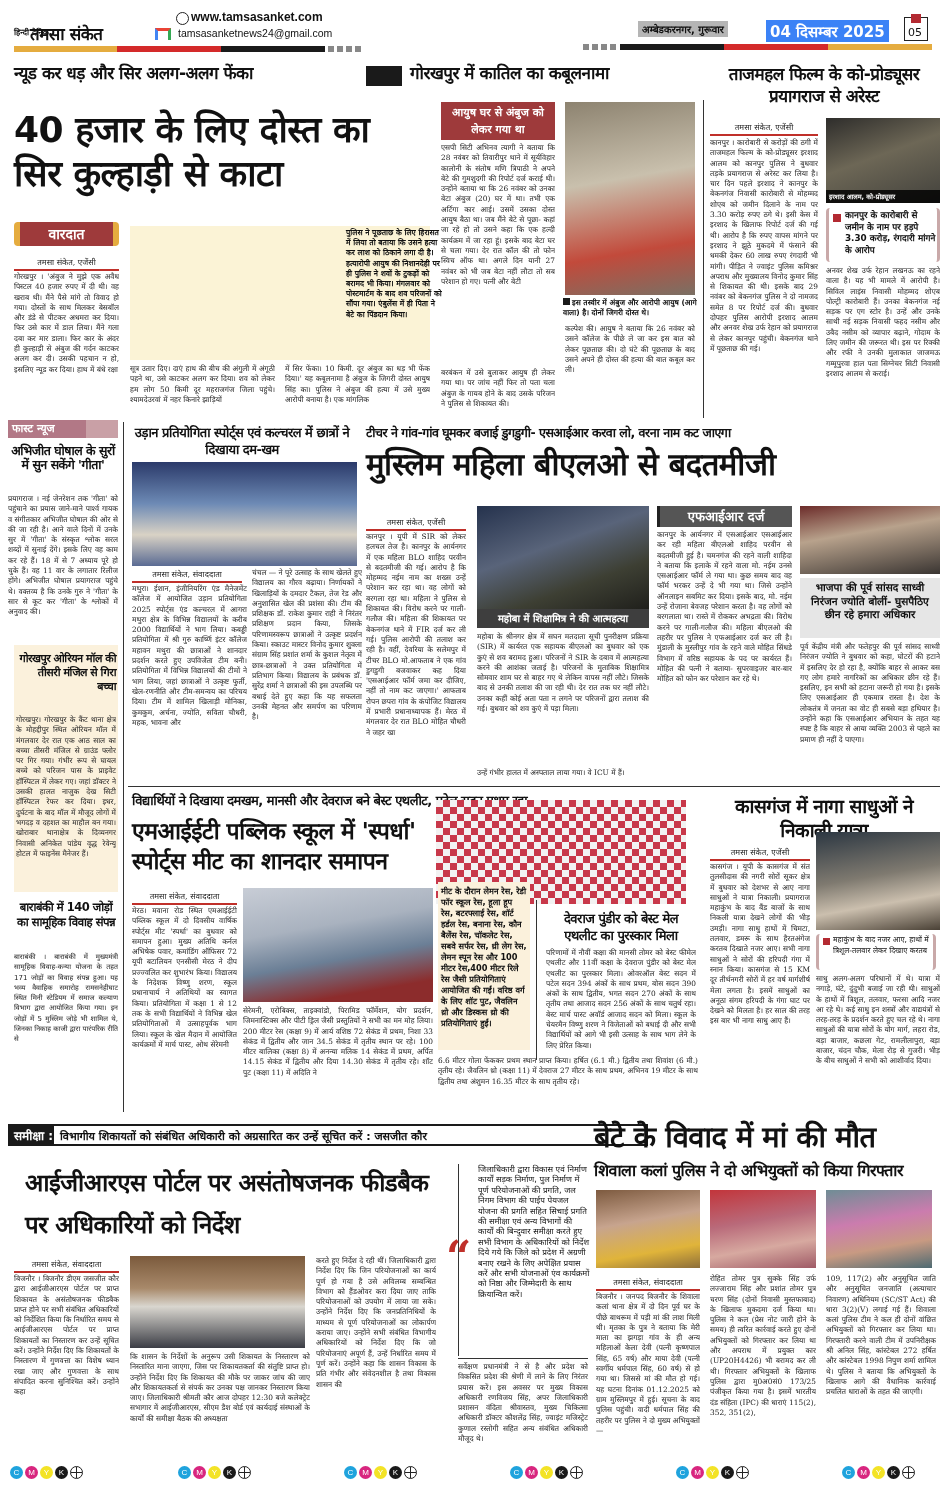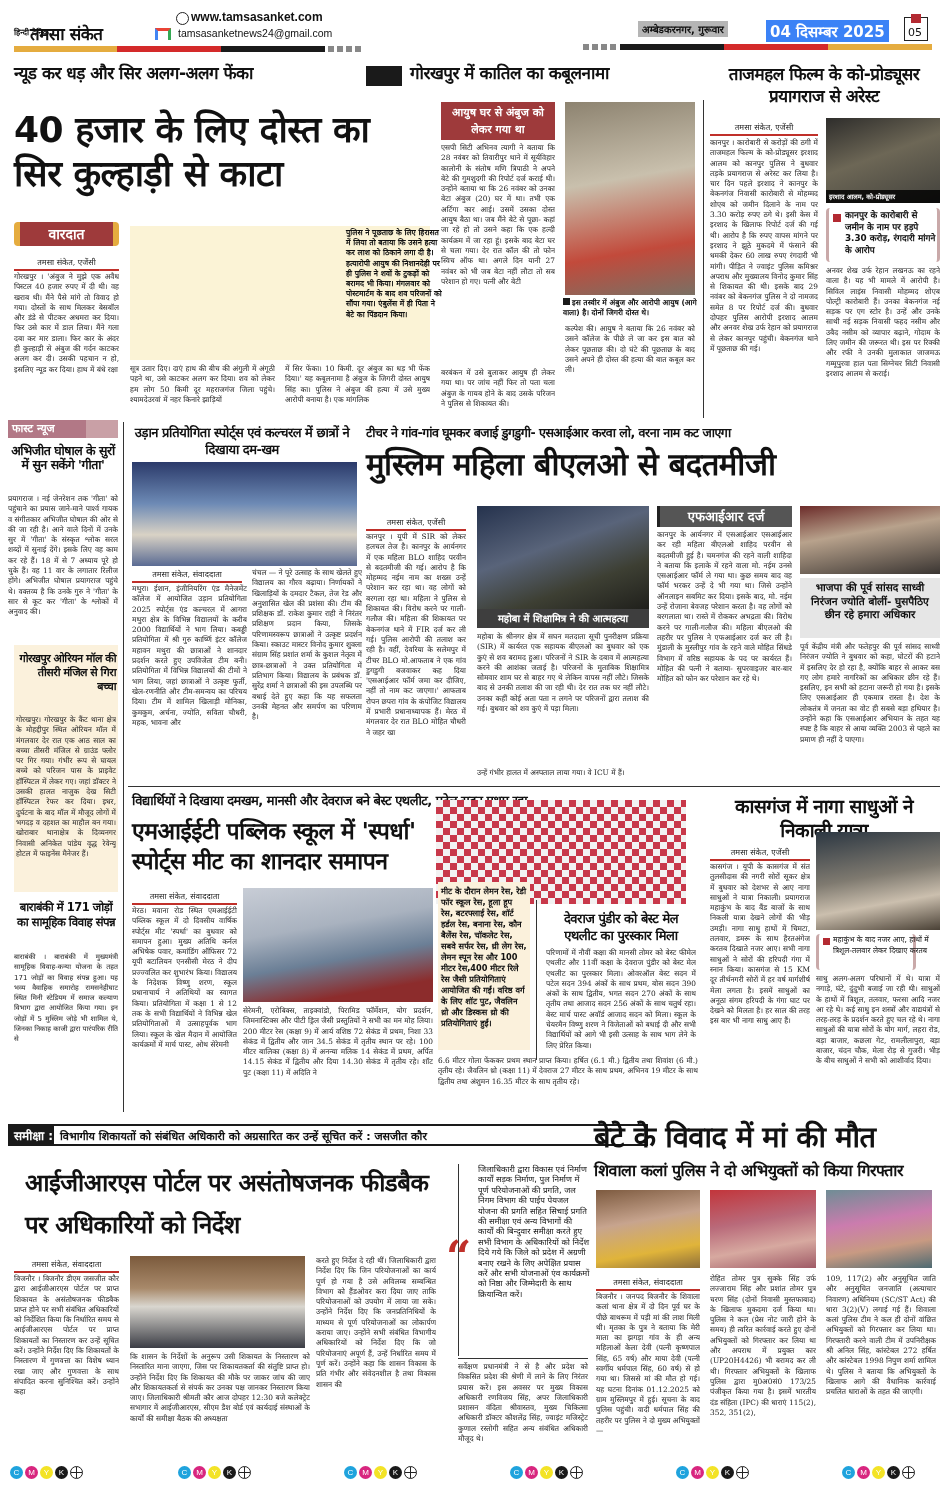--- a/index.html
+++ b/index.html
@@ -82,21 +82,21 @@
 
 <div class="vline" style="left:123px;top:422px;height:690px;"></div>
 <div class="abs" style="left:8px;top:420px;width:110px;height:18px;background:#c9a0a6;">
   <span style="display:block;color:#fff;font-weight:bold;font-size:11px;padding-left:4px;line-height:18px;background:#b27886;width:78px;">फास्ट न्यूज</span>
 </div>
 <div class="abs hd" style="left:8px;top:444px;width:110px;font-size:12.5px;text-align:center;">अभिजीत घोषाल के सुरों में सुन सकेंगे 'गीता'</div>
 <div class="abs body-text" style="left:8px;top:494px;width:110px;height:148px;">प्रयागराज । नई जेनरेशन तक 'गीता' को पहुंचाने का प्रयास जाने-माने पार्श्व गायक व संगीतकार अभिजीत घोषाल की ओर से की जा रही है। आने वाले दिनों में उनके सुर में 'गीता' के संस्कृत श्लोक सरल शब्दों में सुनाई देंगे। इसके लिए वह काम कर रहे हैं। 18 में से 7 अध्याय पूरे हो चुके हैं। वह 11 वार के लगातार रिलीज होंगे। अभिजीत घोषाल प्रयागराज पहुंचे थे। वक्तव्य है कि उनके गुरु ने 'गीता' के सार से कूट कर 'गीता' के श्लोकों में अनुवाद की।</div>
 <div class="abs" style="left:14px;top:645px;width:104px;height:247px;background:#fbf1dc;"></div>
 <div class="abs hd" style="left:16px;top:652px;width:100px;font-size:11px;text-align:right;line-height:14px;">गोरखपुर ओरियन मॉल की तीसरी मंजिल से गिरा बच्चा</div>
 <div class="abs body-text" style="left:16px;top:715px;width:100px;height:174px;">गोरखपुर। गोरखपुर के कैंट थाना क्षेत्र के मोहद्दीपुर स्थित ओरियन मॉल में मंगलवार देर रात एक आठ साल का बच्चा तीसरी मंजिल से ग्राउंड फ्लोर पर गिर गया। गंभीर रूप से घायल बच्चे को परिजन पास के प्राइवेट हॉस्पिटल में लेकर गए। जहां डॉक्टर ने उसकी हालत नाजुक देख सिटी हॉस्पिटल रेफर कर दिया। इधर, दुर्घटना के बाद मॉल में मौजूद लोगों में भगदड़ व दहशत का माहौल बन गया। खोराबार थानाक्षेत्र के दिव्यनगर निवासी अनिकेत पांडेय वृद्ध रेवेन्यू होटल में फाइनेंस मैनेजर हैं।</div>
-<div class="abs hd" style="left:14px;top:900px;width:104px;font-size:11.5px;text-align:center;line-height:15px;">बाराबंकी में 171 जोड़ों का सामूहिक विवाह संपन्न</div>
+<div class="abs hd" style="left:14px;top:900px;width:104px;font-size:11.5px;text-align:center;line-height:15px;">बाराबंकी में 140 जोड़ों का सामूहिक विवाह संपन्न</div>
 <div class="abs body-text" style="left:14px;top:952px;width:104px;height:158px;font-family:'DejaVu Sans',sans-serif;font-size:7px;">बाराबंकी । बाराबंकी में मुख्यमंत्री सामूहिक विवाह-कन्या योजना के तहत 171 जोड़ों का विवाह संपन्न हुआ। यह भव्य वैवाहिक समारोह रामसनेहीघाट स्थित मिनी स्टेडियम में समाज कल्याण विभाग द्वारा आयोजित किया गया। इन जोड़ों में 5 मुस्लिम जोड़े भी शामिल थे, जिनका निकाह काजी द्वारा पारंपरिक रीति से</div>
 
 <div class="abs hd" style="left:132px;top:424px;width:220px;font-size:13px;text-align:center;line-height:17px;">उड़ान प्रतियोगिता स्पोर्ट्स एवं कल्चरल में छात्रों ने दिखाया दम-खम</div>
 <div class="abs photo" style="left:132px;top:462px;width:225px;height:104px;background:linear-gradient(180deg,#2b3a6a,#6d8ab5 40%,#d9d2c5 70%,#5a6b93);"></div>
 <div class="abs byline" style="left:132px;top:568px;width:110px;">तमसा संकेत, संवाददाता</div>
 <div class="abs body-text" style="left:132px;top:584px;width:115px;height:196px;">मथुरा। ईशान, इंजीनियरिंग एंड मैनेजमेंट कॉलेज में आयोजित उड़ान प्रतियोगिता 2025 स्पोर्ट्स एंड कल्चरल में आगरा मथुरा क्षेत्र के विभिन्न विद्यालयों के करीब 2000 विद्यार्थियों ने भाग लिया। कबड्डी प्रतियोगिता में श्री गुरु कार्ष्णि इंटर कॉलेज महावन मथुरा की छात्राओं ने शानदार प्रदर्शन करते हुए उपविजेता टीम बनी। प्रतियोगिता में विभिन्न विद्यालयों की टीमों ने भाग लिया, जहां छात्राओं ने उत्कृष्ट फुर्ती, खेल-रणनीति और टीम-समन्वय का परिचय दिया। टीम में शामिल खिलाड़ी मोनिका, कुमकुम, अर्चना, ज्योति, सविता चौधरी, महक, भावना और</div>
 <div class="abs body-text" style="left:252px;top:568px;width:110px;height:212px;">चंचल — ने पूरे उत्साह के साथ खेलते हुए विद्यालय का गौरव बढ़ाया। निर्णायकों ने खिलाड़ियों के दमदार टैकल, तेज रेड और अनुशासित खेल की प्रशंसा की। टीम की प्रशिक्षक डॉ. राकेश कुमार राही ने निरंतर प्रशिक्षण प्रदान किया, जिसके परिणामस्वरूप छात्राओं ने उत्कृष्ट प्रदर्शन किया। स्काउट मास्टर विनोद कुमार शुक्ला संग्राम सिंह प्रशांत शर्मा के कुशल नेतृत्व में छात्र-छात्राओं ने उक्त प्रतियोगिता में प्रतिभाग किया। विद्यालय के प्रबंधक डॉ. सुरेंद्र शर्मा ने छात्राओं की इस उपलब्धि पर बधाई देते हुए कहा कि यह सफलता उनकी मेहनत और समर्पण का परिणाम है।</div>
 
 <div class="abs hd" style="left:366px;top:426px;font-size:12.5px;white-space:nowrap;">टीचर ने गांव-गांव घूमकर बजाई डुगडुगी- एसआईआर करवा लो, वरना नाम कट जाएगा</div>
 <div class="abs hd" style="left:366px;top:448px;font-size:31px;white-space:nowrap;">मुस्लिम महिला बीएलओ से बदतमीजी</div>
@@ -129,21 +129,21 @@
 </div>
 <div class="vline" style="left:536px;top:900px;height:160px;"></div>
 <div class="abs hd" style="left:546px;top:910px;width:150px;font-size:13px;text-align:center;line-height:17px;">देवराज पुंडीर को बेस्ट मेल एथलीट का पुरस्कार मिला</div>
 <div class="abs body-text" style="left:546px;top:948px;width:150px;height:104px;">परिणामों में नौवीं कक्षा की मानसी तोमर को बेस्ट फीमेल एथलीट और 11वीं कक्षा के देवराज पुंडीर को बेस्ट मेल एथलीट का पुरस्कार मिला। ओवरऑल बेस्ट सदन में पटेल सदन 394 अंकों के साथ प्रथम, बोस सदन 390 अंकों के साथ द्वितीय, भगत सदन 270 अंकों के साथ तृतीय तथा आजाद सदन 256 अंकों के साथ चतुर्थ रहा। बेस्ट मार्च पास्ट अवॉर्ड आजाद सदन को मिला। स्कूल के चेयरमैन विष्णु शरण ने विजेताओं को बधाई दी और सभी विद्यार्थियों को आगे भी इसी उत्साह के साथ भाग लेने के लिए प्रेरित किया।</div>
 <div class="abs body-text" style="left:438px;top:1056px;width:260px;height:56px;">6.6 मीटर गोला फेंककर प्रथम स्थान प्राप्त किया। हर्षित (6.1 मी.) द्वितीय तथा शिवांश (6 मी.) तृतीय रहे। जैवलिन थ्रो (कक्षा 11) में देवराज 27 मीटर के साथ प्रथम, अभिनव 19 मीटर के साथ द्वितीय तथा अंशुमन 16.35 मीटर के साथ तृतीय रहे।</div>
 
 <div class="abs hd" style="left:708px;top:794px;width:232px;font-size:19px;text-align:center;line-height:24px;">कासगंज में नागा साधुओं ने निकाली यात्रा</div>
 <div class="abs byline" style="left:710px;top:846px;width:100px;">तमसा संकेत, एजेंसी</div>
 <div class="abs body-text" style="left:710px;top:862px;width:100px;height:250px;">कासगंज । यूपी के कासगंज में संत तुलसीदास की नगरी सोरों सूकर क्षेत्र में बुधवार को देशभर से आए नागा साधुओं ने यात्रा निकाली। प्रयागराज महाकुंभ के बाद बैंड बाजों के साथ निकली यात्रा देखने लोगों की भीड़ उमड़ी। नागा साधु हाथों में चिमटा, तलवार, डमरू के साथ हैरतअंगेज करतब दिखाते नजर आए। सभी नागा साधुओं ने सोरों की हरिपदी गंगा में स्नान किया। कासगंज से 15 KM दूर तीर्थनगरी सोरों में हर वर्ष मार्गशीर्ष मेला लगता है। इसमें साधुओं का अनूठा संगम हरिपदी के गंगा घाट पर देखने को मिलता है। हर साल की तरह इस बार भी नागा साधु आए हैं।</div>
 <div class="abs photo" style="left:816px;top:832px;width:124px;height:98px;background:linear-gradient(170deg,#2c3742,#7f7a70 45%,#cbbfae 70%,#4a4136);"></div>
-<div class="abs" style="left:816px;top:934px;width:100px;height:36px;border-left:3px solid #c9a9a9;border-right:3px solid #c9a9a9;border-radius:4px;">
+<div class="abs" style="left:816px;top:934px;width:120px;height:36px;border-left:3px solid #c9a9a9;border-right:3px solid #c9a9a9;border-radius:4px;">
   <span style="position:absolute;left:4px;top:4px;width:7px;height:7px;background:#b32a32;"></span>
   <span style="position:absolute;left:14px;top:1px;width:104px;font-size:7.5px;line-height:10.5px;">महाकुंभ के बाद नजर आए, हाथों में त्रिशूल-तलवार लेकर दिखाए करतब</span>
 </div>
 <div class="abs body-text" style="left:816px;top:974px;width:124px;height:138px;">साधु अलग-अलग परिधानों में थे। यात्रा में नगाड़े, घंटे, दुंदुभी बजाई जा रही थी। साधुओं के हाथों में त्रिशूल, तलवार, फरसा आदि नजर आ रहे थे। कई साधु इन शस्त्रों और वाद्ययंत्रों से तरह-तरह के प्रदर्शन करते हुए चल रहे थे। नागा साधुओं की यात्रा सोरों के योग मार्ग, लहरा रोड, बड़ा बाजार, कछला गेट, रामलीलापुरा, बड़ा बाजार, चंदन चौक, मेला रोड़ से गुजरी। भीड़ के बीच साधुओं ने सभी को आशीर्वाद दिया।</div>
 
 <div class="abs" style="left:8px;top:1124px;width:640px;height:22px;background:#1a1a1a;">
   <span style="position:absolute;left:6px;top:3px;color:#fff;font-size:12px;font-weight:bold;">समीक्षा :</span>
   <span style="position:absolute;left:46px;top:2px;width:592px;height:18px;background:#fff;"></span>
   <span style="position:absolute;left:52px;top:4px;font-size:11px;font-weight:bold;white-space:nowrap;">विभागीय शिकायतों को संबंधित अधिकारी को अग्रसारित कर उन्हें सूचित करें : जसजीत कौर</span>
 </div>

